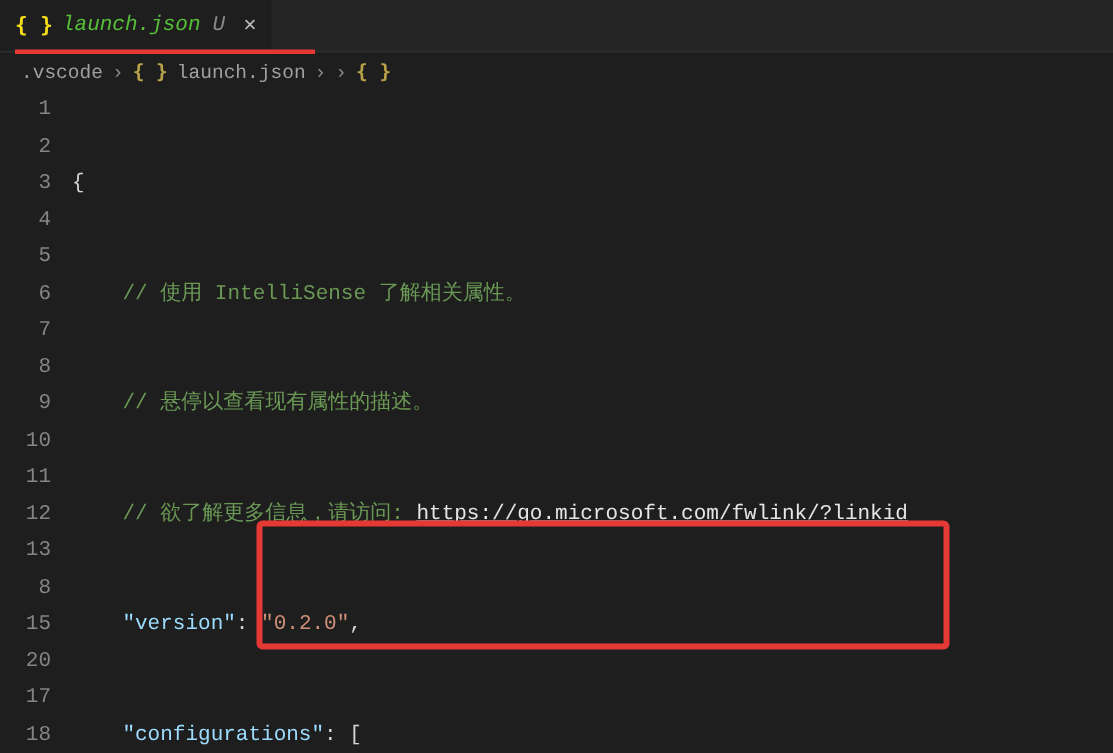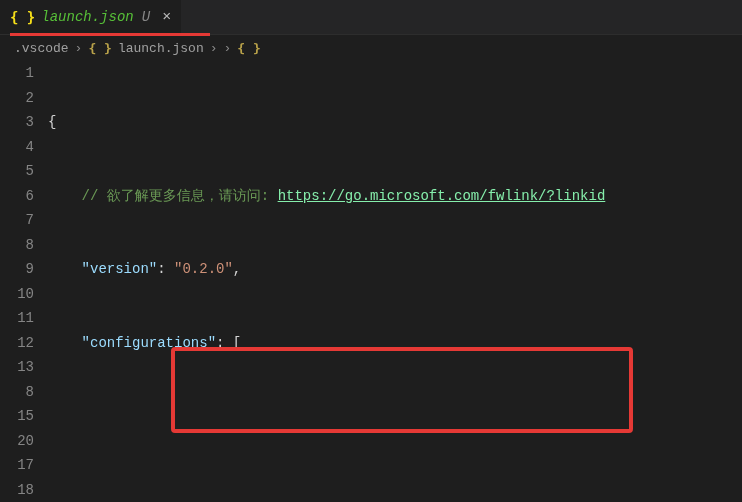--- a/index.html
+++ b/index.html
@@ -88,21 +88,21 @@
     flex: 1;
     line-height: 24.5px;
     white-space: pre;
     position: relative;
   }
   .code .line { height: 24.5px; }
   .tok-punc   { color: #d4d4d4; }
   .tok-comment{ color: #6a9955; }
   .tok-key    { color: #9cdcfe; }
   .tok-string { color: #ce9178; }
-  .tok-link   { color: #86efac; text-decoration: underline; }
+  .tok-link   { color: #e5e5e5; text-decoration: underline; }
   .highlight-box {
     position: absolute;
     border: 4px solid #e53935;
     border-radius: 4px;
     left: 171px;
     top: 347px;
     width: 462px;
     height: 86px;
     pointer-events: none;
   }
@@ -148,20 +148,22 @@
     <div>13</div>
     <div>8</div>
     <div>15</div>
     <div>20</div>
     <div>17</div>
     <div>18</div>
   </div>
 
   <div class="code">
     <div class="line"><span class="tok-punc">{</span></div>
+    <div class="line">    <span class="tok-comment">// 使用 IntelliSense 了解相关属性。</span></div>
+    <div class="line">    <span class="tok-comment">// 悬停以查看现有属性的描述。</span></div>
     <div class="line">    <span class="tok-comment"><span>// 欲了解更多信息，请访问: </span><span class="tok-link">https://go.microsoft.com/fwlink/?linkid</span></span></div>
     <div class="line">    <span class="tok-key">"version"</span><span class="tok-punc">: </span><span class="tok-string">"0.2.0"</span><span class="tok-punc">,</span></div>
     <div class="line">    <span class="tok-key">"configurations"</span><span class="tok-punc">: [</span></div>
     
     
     
     
     
     
     

